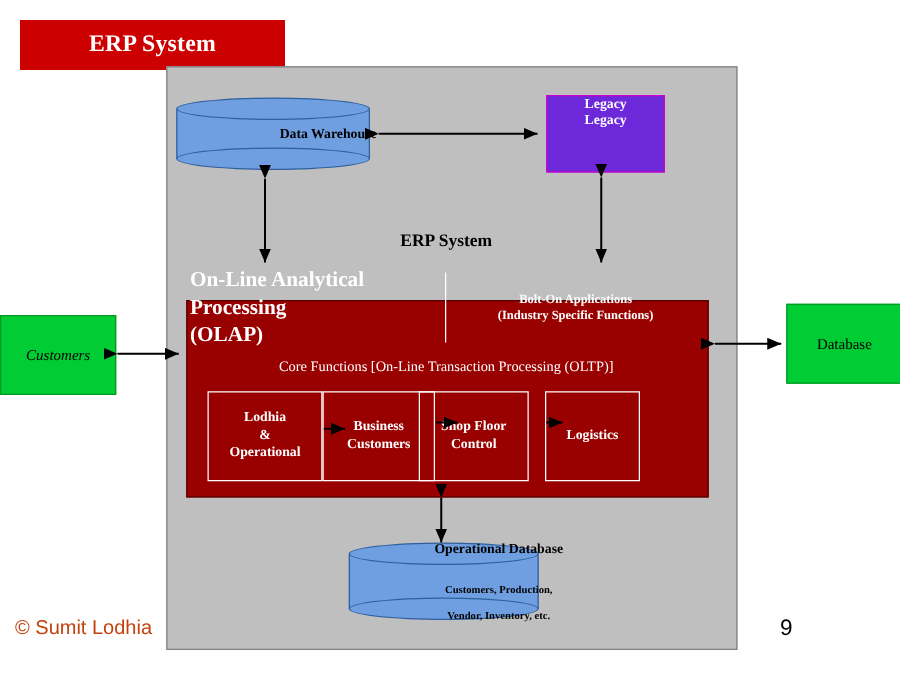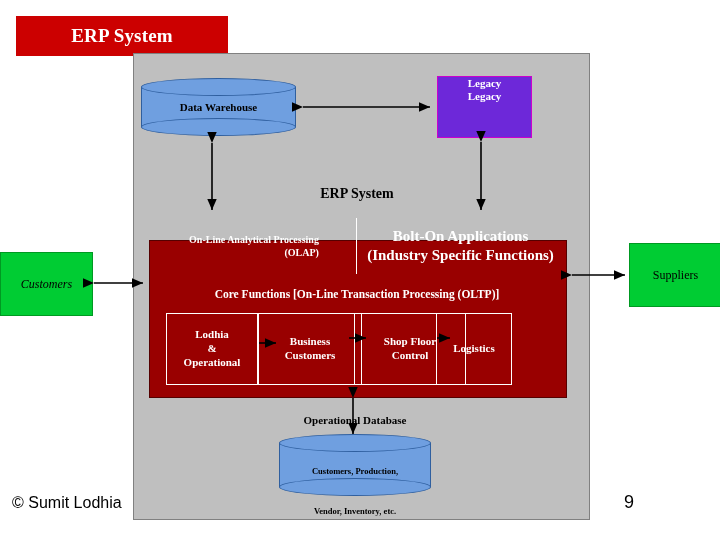--- a/index.html
+++ b/index.html
@@ -149,30 +149,30 @@
     display: flex;
     align-items: center;
     justify-content: center;
     text-align: center;
     font-size: 11px;
     font-weight: bold;
     color: #000000;
     font-family: "Liberation Serif", serif;
     z-index: 3;
     line-height: 1.15;
+    padding-left: 44px;
   }
   
   #opdb-cyl {
     position: absolute;
     left: 279px; top: 434px;
     width: 152px; height: 62px;
   }
   #opdb-cyl .cyl-label {
     flex-direction: column;
-    gap: 19px;
   }
   #opdb-cyl .main-lbl {
     font-size: 11px;
     font-weight: bold;
   }
   #opdb-cyl .sub-lbl {
     font-size: 8.5px;
     font-weight: bold;
     margin-top: 20px;
     line-height: 1.2;
@@ -189,82 +189,82 @@
     font-family: "Liberation Serif", serif;
   }
   
   #olap-box {
     position: absolute;
     left: 152px; top: 218px;
     width: 205px; height: 56px;
     display: flex;
     align-items: center;
     justify-content: center;
-    text-align: right;
-    color: #ffffff;
-    font-size: 10px;
+    text-align: left;
+    color: #ffffff;
+    font-size: 17px;
     font-weight: bold;
     line-height: 1.3;
     font-family: "Liberation Serif", serif;
     border-right: 1px solid #ffffff;
     box-sizing: border-box;
   }
   #bolton-box {
     position: absolute;
     left: 357px; top: 218px;
     width: 207px; height: 56px;
     display: flex;
     align-items: center;
     justify-content: center;
     text-align: center;
     color: #ffffff;
-    font-size: 15px;
+    font-size: 10px;
     font-weight: bold;
     line-height: 1.3;
     font-family: "Liberation Serif", serif;
     box-sizing: border-box;
   }
   
   #core-band {
     position: absolute;
     left: 149px; top: 288px;
     width: 416px;
     text-align: center;
     color: #ffffff;
     font-size: 11.5px;
-    font-weight: bold;
+    font-weight: normal;
     font-family: "Liberation Serif", serif;
   }
   
   .subfn {
     position: absolute;
     top: 313px;
     height: 72px;
     border: 1px solid #ffffff;
     box-sizing: border-box;
     display: flex;
     align-items: center;
     justify-content: center;
     text-align: center;
     color: #ffffff;
     font-size: 11px;
     font-weight: bold;
     line-height: 1.25;
     font-family: "Liberation Serif", serif;
   }
   #sf-sales { left: 166px; width: 92px; }
-  #sf-bp    { left: 258px; width: 104px; align-items: center; }
-  #sf-sfc   { left: 354px; width: 112px; }
+  #sf-bp    { left: 258px; width: 90px; align-items: center; }
+  #sf-sfc   { left: 335px; width: 88px; }
   #sf-log   { left: 436px; width: 76px; }
   
   #copyright {
     position: absolute;
     left: 12px; top: 494px;
     font-size: 16px;
-    color: #000000;
+    color: #c2410c;
     font-family: "Liberation Sans", sans-serif;
   }
   #page-number {
     position: absolute;
     left: 624px; top: 492px;
     font-size: 18px;
     color: #000000;
     font-family: "Liberation Sans", sans-serif;
   }
   
@@ -334,21 +334,21 @@
       <span>Legacy</span><br>
       <span>Legacy</span>
     </div>
   </div>
 
   <div id="customers-box">
     <span class="lbl">Customers</span>
   </div>
 
   <div id="suppliers-box">
-    <span class="lbl">Suppliers</span>
+    <span class="lbl">Database</span>
   </div>
 
   <div id="dw-cyl" class="cyl">
     <div class="body"></div>
     <div class="bottom"></div>
     <div class="top"></div>
     <div class="cyl-label">Data Warehouse</div>
   </div>
 
   <div id="opdb-cyl" class="cyl">

